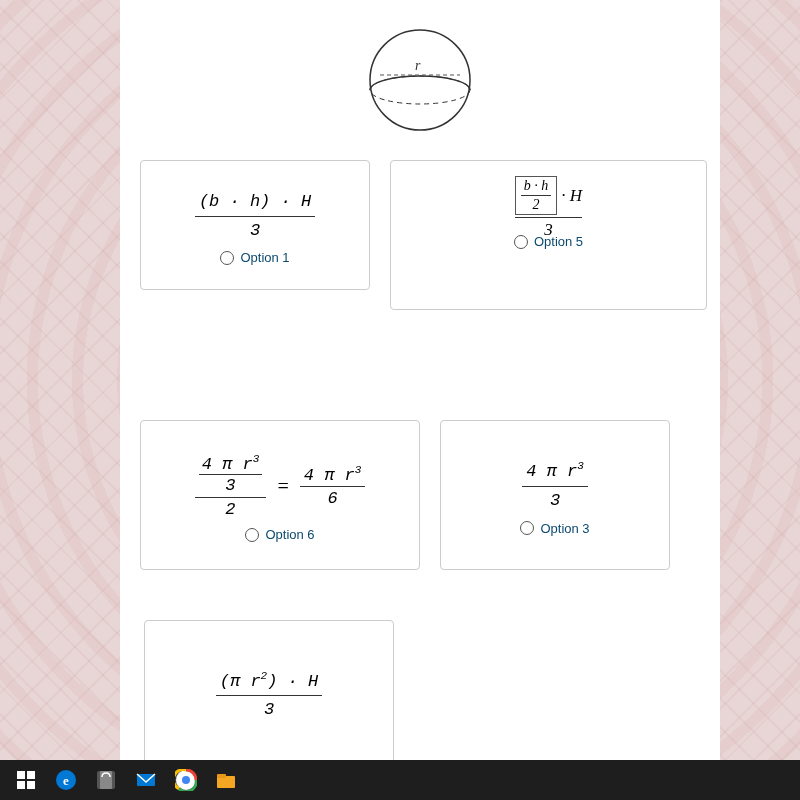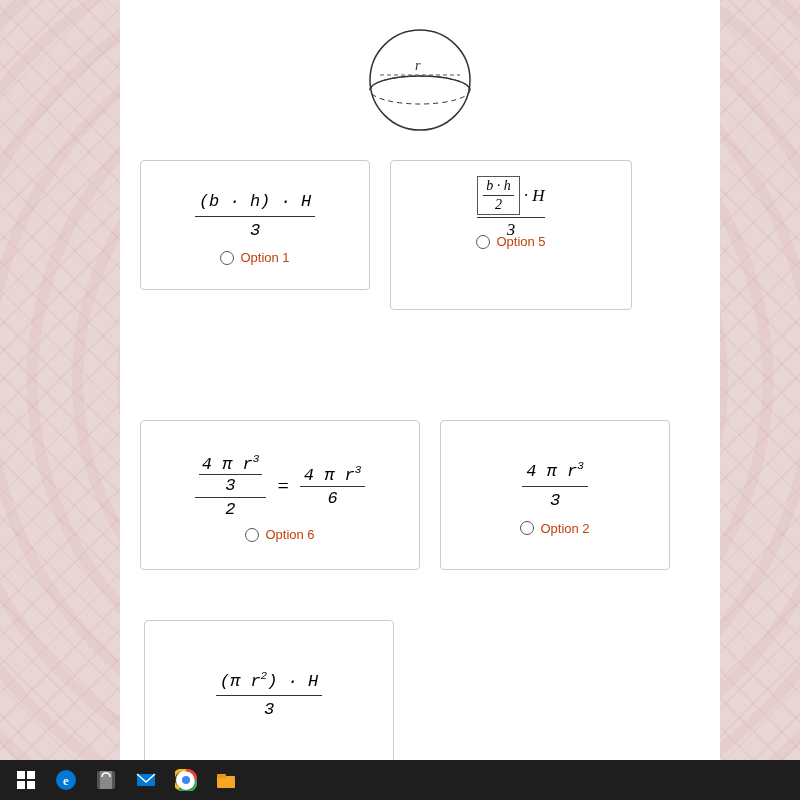--- a/index.html
+++ b/index.html
@@ -78,21 +78,21 @@
       height: 14px;
       border: 1.5px solid #555;
       border-radius: 50%;
       background: white;
       flex-shrink: 0;
     }
 
     .option-label {
       font-size: 13px;
       font-family: Arial, sans-serif;
-      color: #c2410c;
+      color: #0c4a6e;
     }
 
     
     .math-expr {
       font-style: italic;
       font-size: 18px;
       text-align: center;
       line-height: 1.4;
     }
 
@@ -192,21 +192,21 @@
         <span class="num">(b · h) · H</span>
         <span class="den">3</span>
       </span>
     </div>
     <div class="option-label-row">
       <div class="option-radio"></div>
       <span class="option-label">Option 1</span>
     </div>
   </div>
 
-  <div class="option-card" style="left: 270px; top: 160px; width: 242px; height: 150px;">
+  <div class="option-card" style="left: 270px; top: 160px; width: 317px; height: 150px;">
 
     <div style="position:absolute; top:15px; left:0; right:0; display:flex; justify-content:center; align-items:center;">
       <div style="display:flex; flex-direction:column; align-items:center;">
         <div style="display:flex; align-items:center; gap:4px; margin-bottom:2px;">
           <span style="border:1px solid #555; padding:1px 5px; font-style:italic; font-size:16px;">
             <span class="fraction-inner">
               <span class="num" style="font-style:italic;">b · h</span>
               <span class="den">2</span>
             </span>
           </span>
@@ -247,21 +247,21 @@
 
   <div class="option-card" style="left: 320px; top: 420px; width: 230px; height: 150px;">
     <div class="math-expr">
       <span class="fraction">
         <span class="num">4 π r<sup>3</sup></span>
         <span class="den">3</span>
       </span>
     </div>
     <div class="option-label-row">
       <div class="option-radio"></div>
-      <span class="option-label">Option 2</span>
+      <span class="option-label">Option 3</span>
     </div>
   </div>
 
   <div class="option-card" style="left: 24px; top: 620px; width: 250px; height: 146px;">
     <div class="math-expr">
       <span class="fraction">
         <span class="num">(π r<sup>2</sup>) · H</span>
         <span class="den">3</span>
       </span>
     </div>

